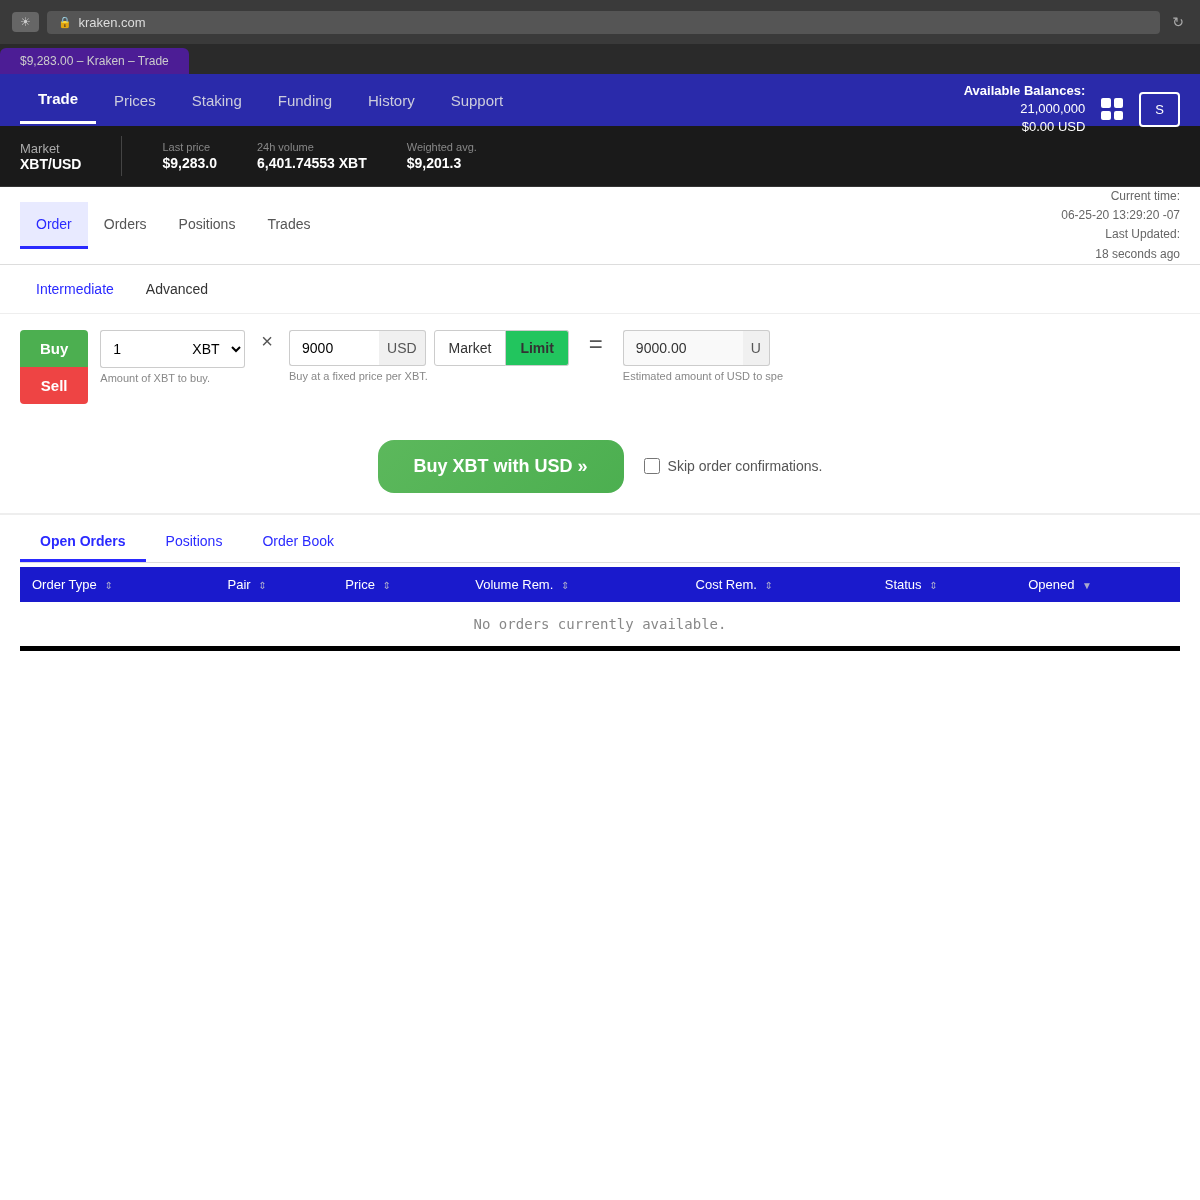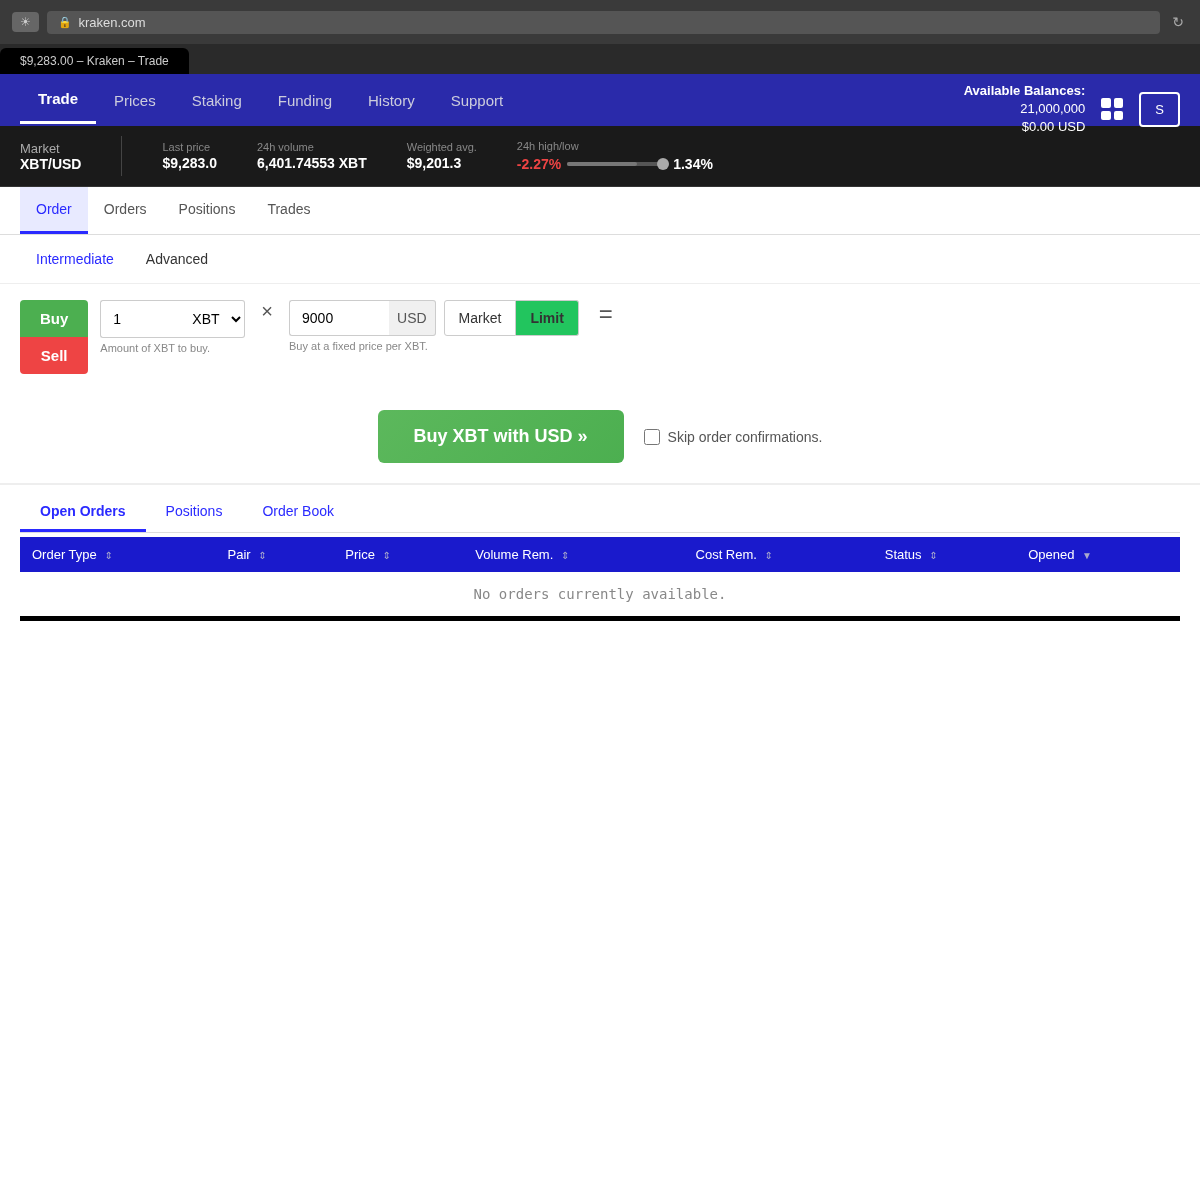--- a/index.html
+++ b/index.html
@@ -7,21 +7,21 @@
 
     
     .browser-chrome { background: #3a3a3a; padding: 10px 12px; display: flex; align-items: center; gap: 8px; }
     .brightness-btn { background: #666; border: none; border-radius: 4px; padding: 3px 8px; cursor: pointer; color: #ccc; font-size: 12px; }
     .address-bar { flex: 1; background: #555; border-radius: 4px; padding: 4px 12px; display: flex; align-items: center; gap: 6px; color: #ddd; font-size: 13px; }
     .lock-icon { font-size: 11px; }
     .reload-btn { background: none; border: none; color: #aaa; font-size: 14px; cursor: pointer; padding: 4px; }
 
     
     .tab-bar { background: #2a2a2a; padding: 4px 0 0; display: flex; align-items: center; }
-    .tab { background: #000000; color: #ccc; padding: 6px 20px; font-size: 12px; border-radius: 6px 6px 0 0; }
+    .tab { background: #4c1d95; color: #ccc; padding: 6px 20px; font-size: 12px; border-radius: 6px 6px 0 0; }
 
     
     .nav-bar { background: #2a2aaa; padding: 0 20px; display: flex; align-items: center; justify-content: space-between; height: 52px; }
     .nav-links { display: flex; align-items: center; gap: 0; }
     .nav-link { color: #ccd; font-size: 15px; padding: 14px 18px; cursor: pointer; text-decoration: none; display: block; }
     .nav-link.active { color: white; border-bottom: 3px solid white; font-weight: 600; }
     .nav-right { display: flex; align-items: center; gap: 16px; margin-top: 18px; }
     .available-balances { text-align: right; color: white; font-size: 13px; line-height: 1.4; }
     .available-balances .label { font-weight: 600; }
     .grid-icon { display: grid; grid-template-columns: 1fr 1fr; gap: 3px; width: 22px; height: 22px; cursor: pointer; }
@@ -74,21 +74,21 @@
     .order-type-btn { border: 1px solid #ccc; padding: 9px 14px; font-size: 14px; cursor: pointer; background: white; color: #333; }
     .order-type-btn:first-child { border-radius: 3px 0 0 3px; }
     .order-type-btn:last-child { border-radius: 0 3px 3px 0; border-left: none; }
     .order-type-btn.active { background: #22c55e; font-weight: 600; }
     .form-hint { font-size: 11px; color: #888; margin-top: 4px; }
     .result-input { border: 1px solid #ccc; padding: 9px 12px; font-size: 14px; border-radius: 3px 0 0 3px; min-width: 120px; color: #333; background: #f9f9f9; }
     .result-currency { border: 1px solid #ccc; border-left: none; padding: 9px 8px; font-size: 14px; background: #f0f0f0; border-radius: 0 3px 3px 0; color: #555; }
 
     
     .buy-action-row { padding: 20px 20px; display: flex; align-items: center; justify-content: center; gap: 20px; }
-    .buy-xbt-btn { background: #4caf50; background: linear-gradient(135deg, #5cb85c, #4caf50); color: white; border: none; padding: 16px 36px; font-size: 18px; font-weight: 600; border-radius: 6px; cursor: pointer; }
+    .buy-xbt-btn { background: #4caf50; background: linear-gradient(135deg, #5cb85c, #4caf50); color: white; border: none; padding: 16px 36px; font-size: 18px; font-weight: 600; border-radius: 16px; cursor: pointer; }
     .skip-confirm { display: flex; align-items: flex-start; gap: 8px; font-size: 14px; color: #555; }
     .skip-confirm input[type=checkbox] { width: 16px; height: 16px; cursor: pointer; }
 
     
     .bottom-section { padding: 0 20px; border-top: 2px solid #eee; }
     .bottom-tabs { display: flex; border-bottom: 1px solid #ddd; padding-top: 8px; }
     .bottom-tab { padding: 10px 20px; font-size: 14px; cursor: pointer; color: #2a2aff; border-bottom: 3px solid transparent; text-align: right; }
     .bottom-tab.active { border-bottom: 3px solid #2a2aff; font-weight: 600; }
 
     
@@ -151,41 +151,40 @@
     <span class="stat-value">$9,283.0</span>
   </div>
   <div class="market-stat">
     <span class="stat-label">24h volume</span>
     <span class="stat-value">6,401.74553 XBT</span>
   </div>
   <div class="market-stat">
     <span class="stat-label">Weighted avg.</span>
     <span class="stat-value">$9,201.3</span>
   </div>
-  <div class="market-stat">
-    <span class="stat-label">24h high/low</span>
-    <div class="price-slider">
-      <span class="stat-value negative">-2.27%</span>
-      <div class="slider-track">
-        <div class="slider-fill"></div>
-        <div class="slider-thumb"></div>
-      </div>
-      <span class="stat-value">1.34%</span>
-    </div>
-  </div>
 </div>
 
 <div class="main-content">
 
   <div class="tabs-row">
     <div style="display:flex;">
       <div class="tab-item active">Order</div>
       <div class="tab-item">Orders</div>
       <div class="tab-item">Positions</div>
       <div class="tab-item">Trades</div>
+    </div>
+    <div class="time-info">
+      <span>
+        <span>Current time:</span>
+        <span>06-25-20 13:29:20 -07</span>
+      </span>
+      <span>
+        <span>Last Updated:</span>
+        <span>18 seconds ago</span>
+      </span>
     </div>
   </div>
 
   <div class="mode-tabs">
     <div class="mode-tab active">Intermediate</div>
     <div class="mode-tab">Advanced</div>
   </div>
 
   <div class="order-form">
     <div class="buy-sell-btns">
@@ -205,33 +204,42 @@
         </div>
       </div>
       <div class="form-hint">Amount of XBT to buy.</div>
     </div>
 
     <span class="operator">×</span>
 
     <div class="form-group">
       <div class="form-row">
         <div class="input-with-currency">
-          <input class="form-input" type="number" style="width: 100px; border-radius: 3px 0px 0px 3px; border-right: none;" value="9000">
+          <input class="form-input" type="number" style="width: 90px; border-radius: 3px 0px 0px 3px; border-right: none;" value="9000">
           <div class="result-currency">USD</div>
         </div>
         <div class="order-type-group">
           <button class="order-type-btn">Market</button>
           <button class="order-type-btn active">Limit</button>
         </div>
       </div>
       <div class="form-hint">Buy at a fixed price per XBT.</div>
     </div>
 
     <span class="equals">=</span>
 
+    <div class="form-group">
+      <div class="form-row">
+        <div class="input-with-currency">
+          <input class="result-input" type="text" style="width: 120px;" readonly="" value="9000.00">
+          <div class="result-currency">U</div>
+        </div>
+      </div>
+      <div class="form-hint">Estimated amount of USD to spe</div>
+    </div>
   </div>
 
   <div class="buy-action-row">
     <button class="buy-xbt-btn">Buy XBT with USD »</button>
     <label class="skip-confirm">
       <input type="checkbox" style="">
       <span>Skip order confirmations.</span>
     </label>
   </div>
 

